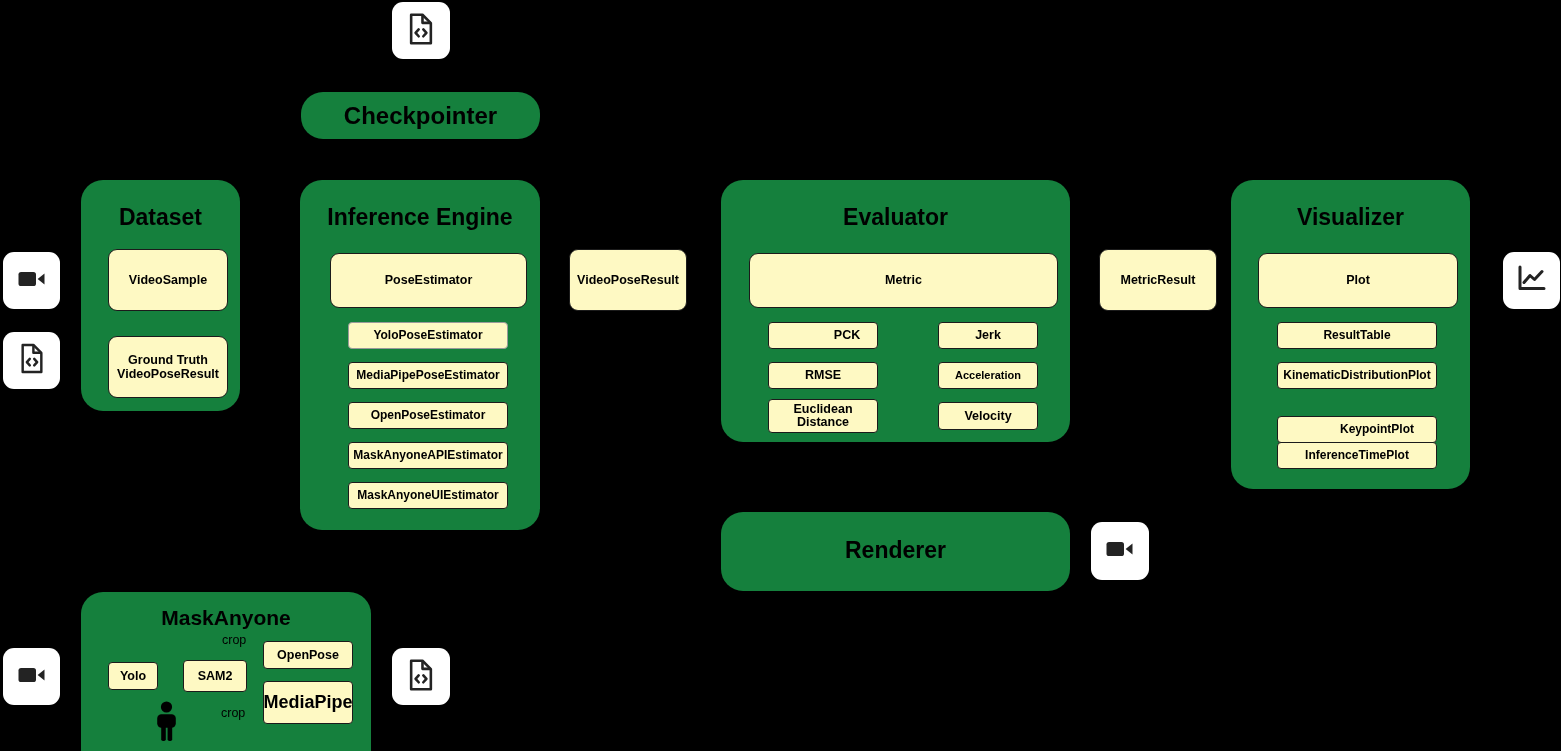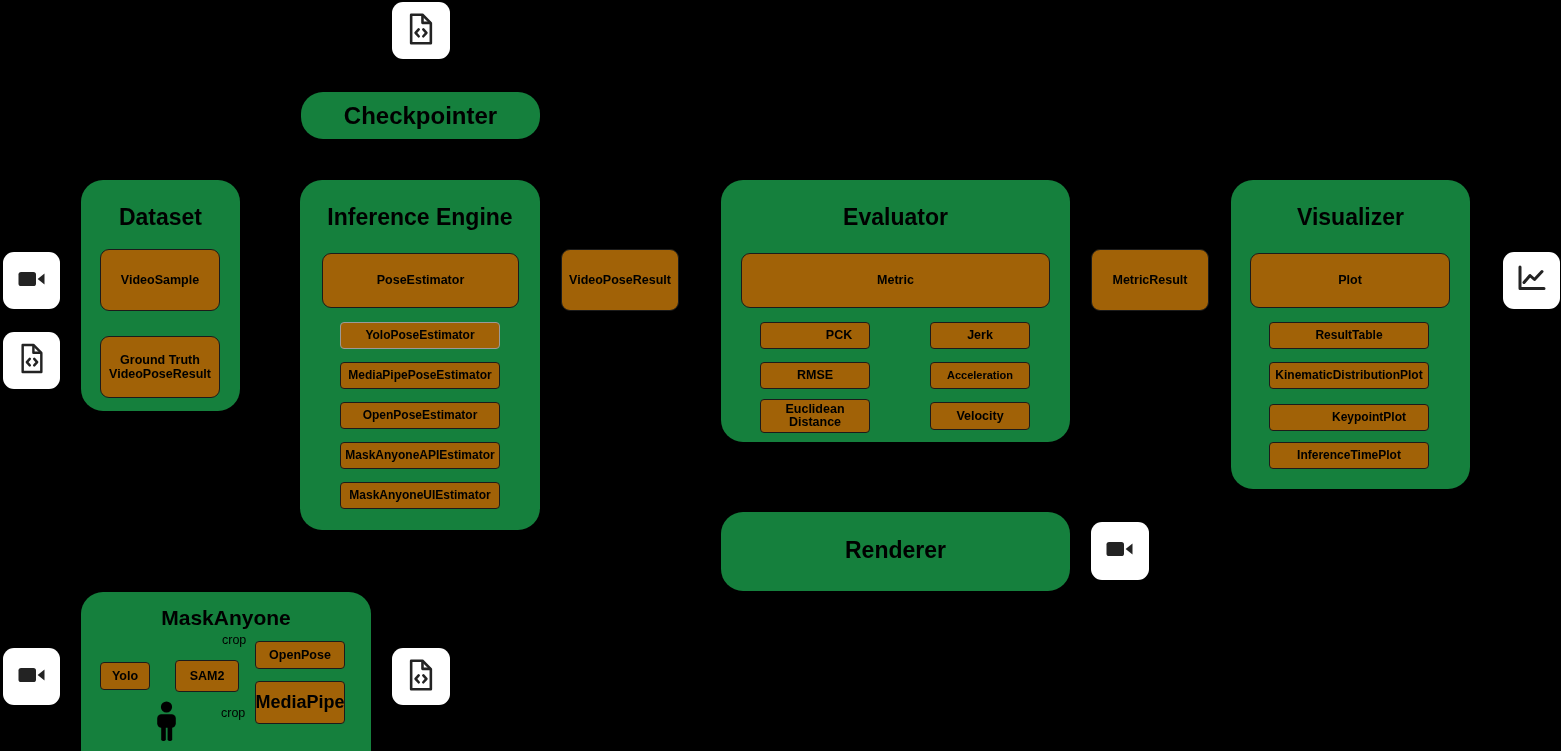--- a/index.html
+++ b/index.html
@@ -21,29 +21,30 @@
   }
   .group-title{
     position:absolute;left:0;right:0;
     text-align:center;
     font-weight:bold;
     color:#000;
   }
 
   
   .node{
-    background:#a16207;
+    background:#fef9c3;
     border:1px solid #1b1b1b;
     border-radius:9px;
     display:flex;align-items:center;justify-content:center;
     text-align:center;
     font-weight:bold;
     color:#000;
     line-height:1.15;
     box-sizing:border-box;
+    margin-left:8px;
   }
   .node.thin{border-radius:4px;}
   .node.grey-border{border:1.5px solid #9a9a9a;}
 
   
   .icon-tile{
     background:#ffffff;
     border-radius:11px;
     display:flex;align-items:center;justify-content:center;
   }
@@ -191,21 +192,21 @@
   <div class="abs node thin" style="left:930px;top:402px;width:100px;height:28px;font-size:12.5px;">Velocity</div>
 
   <div class="abs node" style="left:1091px;top:249px;width:118px;height:62px;font-size:12.5px;">MetricResult</div>
 
   <div class="abs group" style="left:1231px;top:180px;width:239px;height:309px;">
     <div class="group-title" style="top:24px;font-size:23px;">Visualizer</div>
   </div>
   <div class="abs node" style="left:1250px;top:253px;width:200px;height:55px;font-size:12.5px;">Plot</div>
   <div class="abs node thin" style="left:1269px;top:322px;width:160px;height:27px;font-size:12px;">ResultTable</div>
   <div class="abs node thin" style="left:1269px;top:362px;width:160px;height:27px;font-size:12px;">KinematicDistributionPlot</div>
-  <div class="abs node thin" style="left:1269px;top:404px;width:160px;height:27px;font-size:12px;padding-left:40px;">KeypointPlot</div>
+  <div class="abs node thin" style="left:1269px;top:416px;width:160px;height:27px;font-size:12px;padding-left:40px;">KeypointPlot</div>
   <div class="abs node thin" style="left:1269px;top:442px;width:160px;height:27px;font-size:12px;">InferenceTimePlot</div>
 
   <div class="abs icon-tile" style="left:1503px;top:252px;width:57px;height:57px;">
     <span>
       <svg width="31" height="29" viewBox="0 0 31 29" aria-hidden="true">
         <path d="M4 3 V24.5 H28" fill="none" stroke="#232323" stroke-width="3" stroke-linecap="round" stroke-linejoin="round"></path>
         <path d="M8 18.5 L14 11.5 L18.5 15.5 L26 7.5" fill="none" stroke="#232323" stroke-width="3" stroke-linecap="round" stroke-linejoin="round"></path>
       </svg>
     </span>
   </div>

